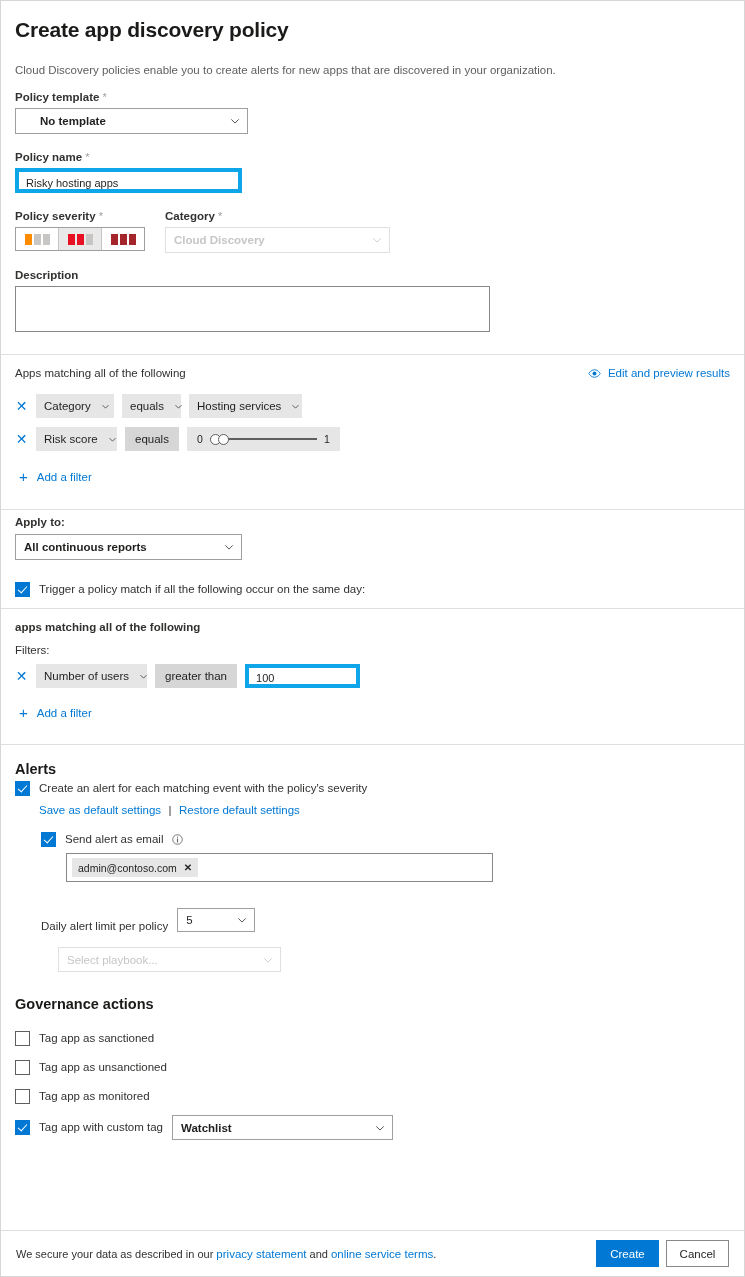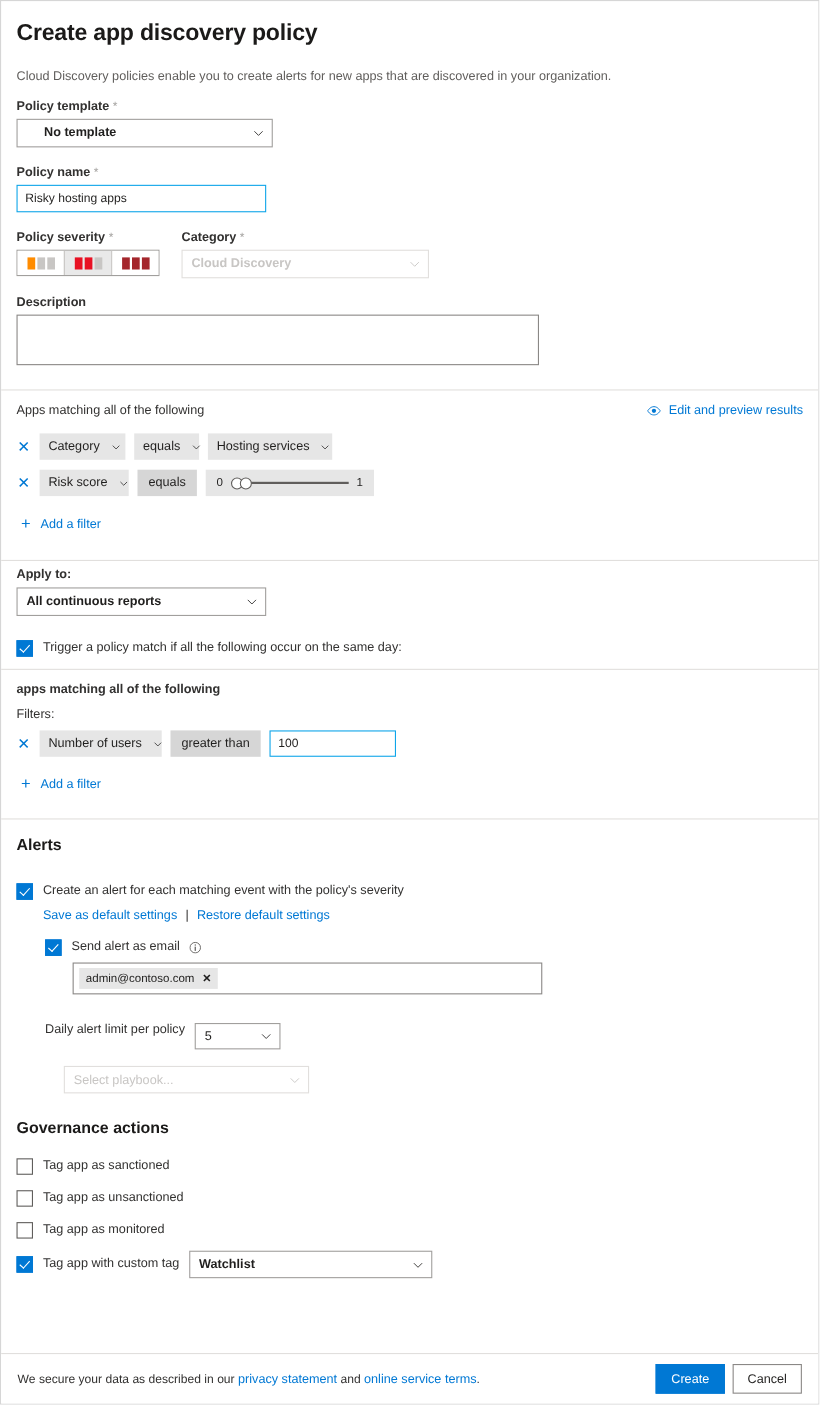--- a/index.html
+++ b/index.html
@@ -87,28 +87,28 @@
     border-color: #e1dfdd;
     color: #c8c6c4;
     background: #ffffff;
     font-weight: normal;
     cursor: default;
   }
   .select-box.plain { font-weight: normal; }
 
   .text-input {
     box-sizing: border-box;
-    border: 1px solid #0ea5e9;
+    border: 4px solid #0ea5e9;
     background: #ffffff;
     height: 25px;
     font-size: 11px;
     color: #201f1e;
     padding: 0 7px;
     display: flex;
-    align-items: center;
+    align-items: flex-end;
     font-family: "Liberation Sans", sans-serif;
   }
   .textarea-box {
     box-sizing: border-box;
     border: 1px solid #8a8886;
     background: #ffffff;
     height: 46px;
   }
 
   
@@ -548,21 +548,21 @@
       <span>Add a filter</span>
     </div>
   </div>
 
   <div class="divider" style="margin-top:24px;"></div>
 
   <div class="content">
 
     <div class="section-title" style="margin-top:16px;">Alerts</div>
 
-    <div class="cb-row" style="margin-top:26px;">
+    <div class="cb-row" style="margin-top:4px;">
       <span class="cb checked"></span>
       <div>
         <div class="cb-label">Create an alert for each matching event with the policy's severity</div>
         <div style="margin-top:4px;">
           <span class="link">Save as default settings</span>
           <span class="small-text" style="margin:0 3px;">|</span>
           <span class="link">Restore default settings</span>
         </div>
       </div>
     </div>
@@ -578,21 +578,21 @@
         </svg>
       </div>
       <div class="token-field" style="width:427px;margin-top:6px;margin-left:25px;">
         <span class="token">
           <span>admin@contoso.com</span>
           <span class="tx">✕</span>
         </span>
       </div>
     </div>
 
-    <div style="display:flex;align-items:flex-start;gap:9px;margin-left:26px;margin-top:26px;">
+    <div style="display:flex;align-items:flex-end;gap:9px;margin-left:26px;margin-top:26px;">
       <span class="small-text">Daily alert limit per policy</span>
       <div class="select-box plain" style="width:78px;height:24px;">
         <span>5</span>
         <svg class="chev" viewBox="0 0 12 12">
           <path d="M1.5 4 L6 8.5 L10.5 4" fill="none" stroke="#323130" stroke-width="1"></path>
         </svg>
       </div>
     </div>
 
     <div style="margin-left:26px;margin-top:15px;">

